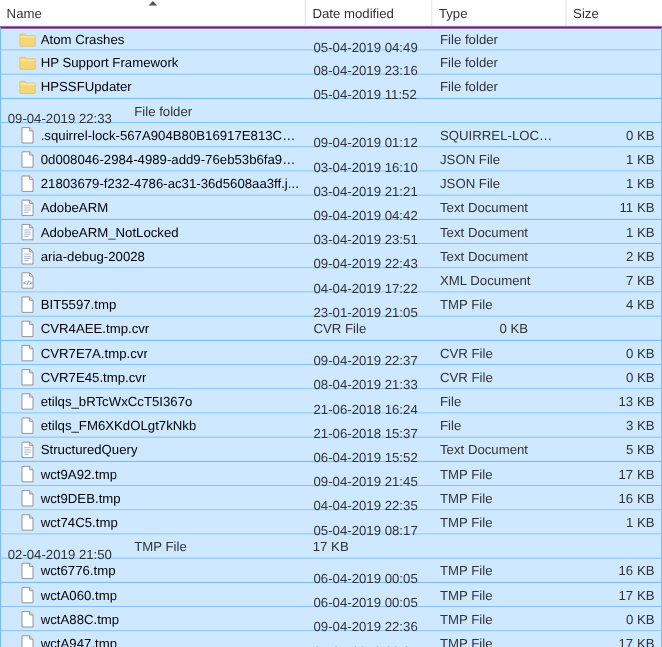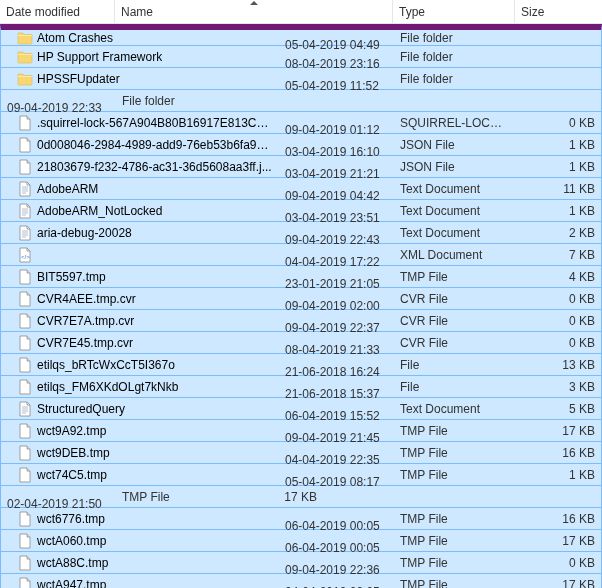--- a/index.html
+++ b/index.html
@@ -42,48 +42,48 @@
   .rows { }
   .row {
     display: flex;
     height: 22px;
     align-items: center;
     background: #cde8ff;
     border: 1px solid #7abdff;
     border-top: none;
     margin-top: 0;
   }
-  .row:first-child { border-top: 6px solid #701a75; }
+  .row:first-child { border-top: 2px solid #701a75; }
   .cell {
     padding: 0 6px;
     white-space: nowrap;
     overflow: hidden;
     text-overflow: ellipsis;
   }
   .cell.name { width: 278px; display:flex; align-items:center; gap:4px; padding-left:16px;}
   .cell.date { width: 115px; color:#333;margin-top:14px;}
   .cell.type { width: 122px; color:#333;}
   .cell.size { width: 85px; text-align:right; color:#333;}
   .icon {
     width: 16px; height: 16px; flex: 0 0 16px;
     display:inline-block;
   }
   .filename { overflow:hidden; text-overflow:ellipsis; white-space:nowrap; }
 </style>
 </head>
 <body>
 
 <div class="header">
-  <div class="header-cell date">
-    <span>Date modified</span>
-  </div>
   <div class="header-cell name">
     <span class="sort-arrow"></span>
     <span>Name</span>
   </div>
+  <div class="header-cell date">
+    <span>Date modified</span>
+  </div>
   <div class="header-cell type">
     <span>Type</span>
   </div>
   <div class="header-cell size">
     <span>Size</span>
   </div>
 </div>
 
 <div class="rows">
     <div class="row">
@@ -227,21 +227,20 @@
       <div class="cell size">4 KB</div>
     </div>
     <div class="row">
       <div class="cell name">
         <span class="icon"><svg viewBox="0 0 16 16">
             <path fill="#fff" stroke="#8a8a8a" stroke-width="0.8" d="M3 1h7l3 3v11H3z"></path>
             <path fill="#e1e1e1" stroke="#8a8a8a" stroke-width="0.8" d="M10 1v3h3"></path>
           </svg></span>
         <span class="filename">CVR4AEE.tmp.cvr</span>
       </div>
-      <div class="cell date">09-04-2019 02:00</div>
       <div class="cell type">CVR File</div>
       <div class="cell size">0 KB</div>
     </div>
     <div class="row">
       <div class="cell name">
         <span class="icon"><svg viewBox="0 0 16 16">
             <path fill="#fff" stroke="#8a8a8a" stroke-width="0.8" d="M3 1h7l3 3v11H3z"></path>
             <path fill="#e1e1e1" stroke="#8a8a8a" stroke-width="0.8" d="M10 1v3h3"></path>
           </svg></span>
         <span class="filename">CVR7E7A.tmp.cvr</span>

